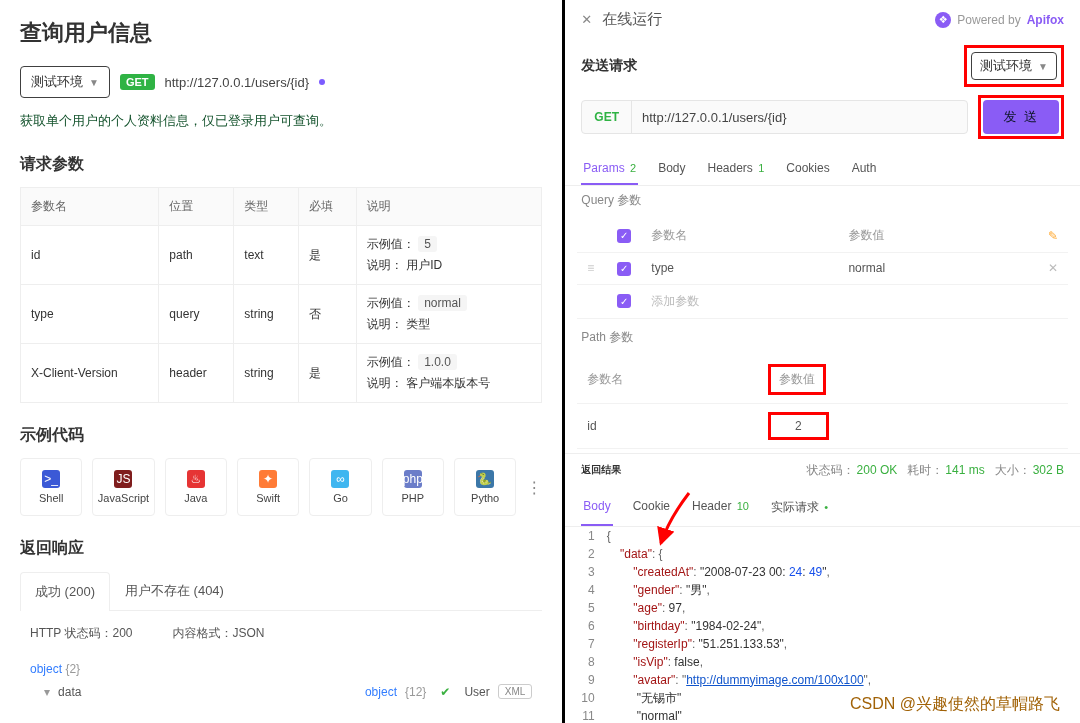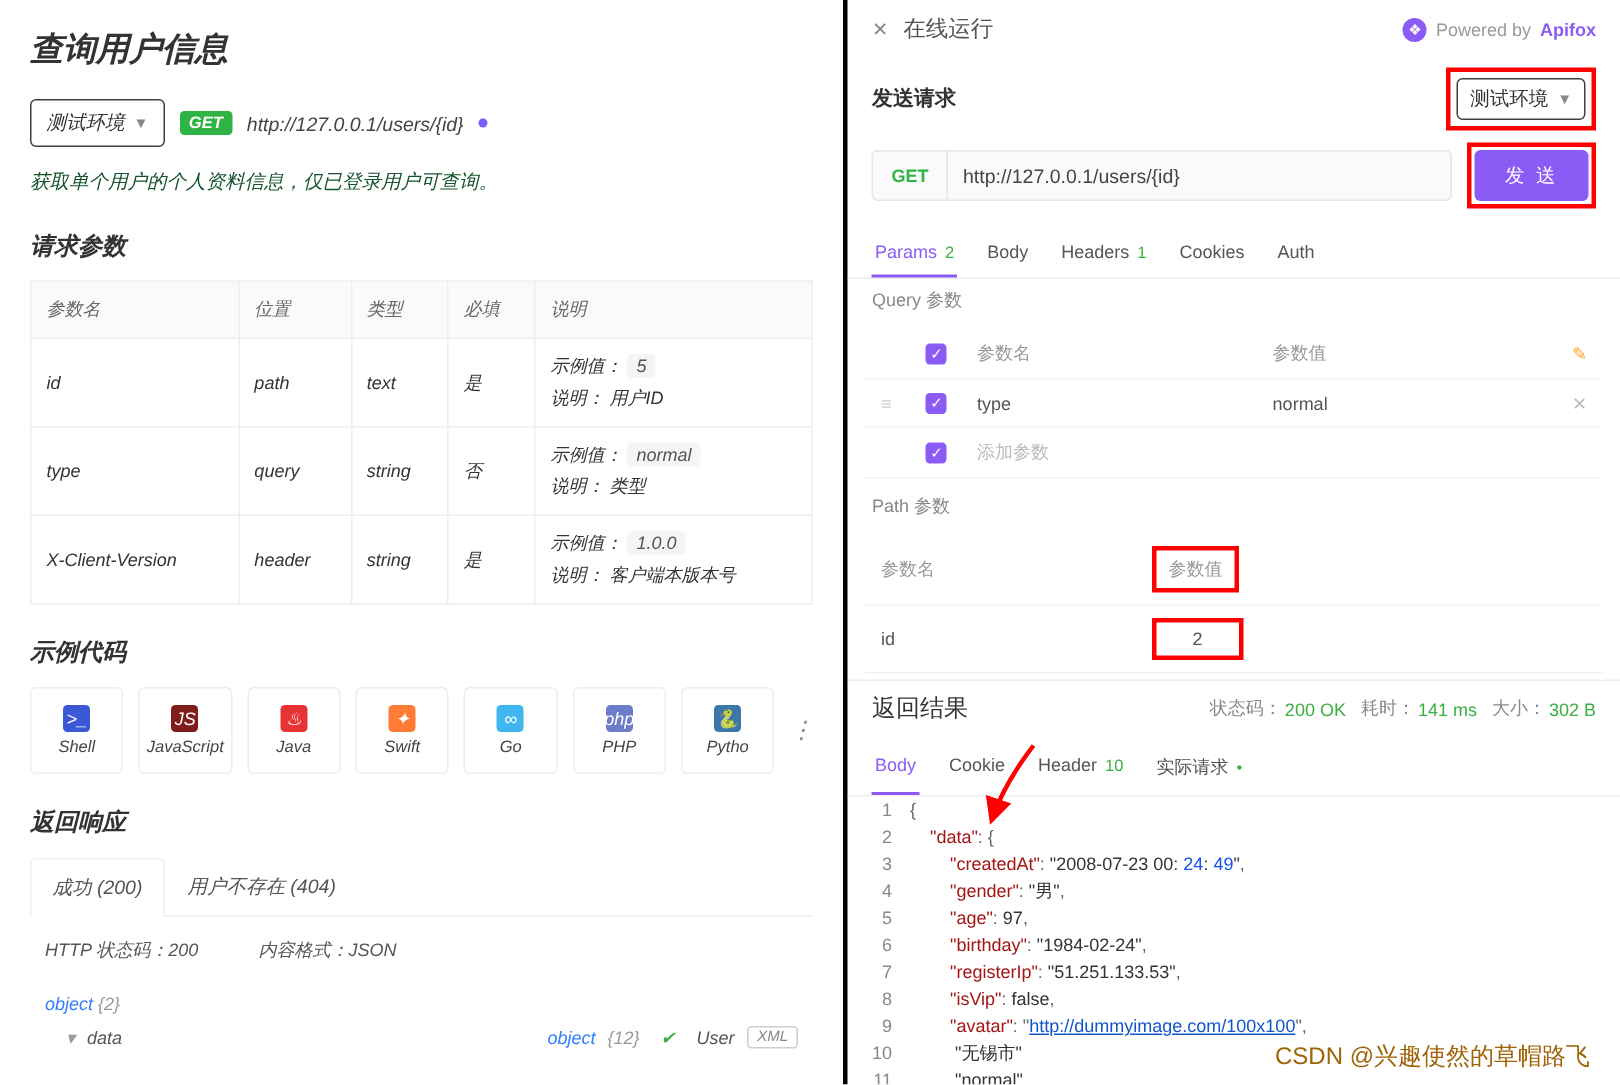--- a/index.html
+++ b/index.html
@@ -1,17 +1,17 @@
 <!DOCTYPE html>
 <html><head>
 <meta charset="utf-8">
 <style>
 * { box-sizing: border-box; margin: 0; padding: 0; font-family: -apple-system, "PingFang SC", sans-serif; }
 body { background: #fff; color: #333; font-size: 13px; width: 1080px; height: 723px; overflow: hidden; display: flex; }
-.left { width: 591px; border-right: 3px solid #000; padding: 18px 20px; overflow: auto; font-style: italic; }
+.left { width: 591px; border-right: 3px solid #000; padding: 18px 20px; overflow: auto; }
 .right { width: 540px; display: flex; flex-direction: column; padding-top: 10px; overflow: hidden; }
 h1 { font-size: 22px; font-weight: 700; margin-bottom: 18px; }
 .row { display: flex; align-items: center; gap: 10px; margin-bottom: 14px; }
 .env-select { border: 1px solid #404040; border-radius: 4px; padding: 6px 10px; display: flex; align-items: center; gap: 6px; cursor: pointer; }
 .chev { font-size: 10px; color: #888; }
 .method { background: #2fb344; color: #fff; font-weight: 700; font-size: 11px; padding: 2px 6px; border-radius: 3px; }
 .method-get { background: #2fb344; }
 .url { color: #444; }
 .dot { width: 6px; height: 6px; border-radius: 50%; background: #7c5cff; display: inline-block; }
 .desc { color: #14532d; margin-bottom: 24px; }
@@ -40,35 +40,35 @@
 .rtitle { font-size: 15px; color: #555; flex: 1; }
 .pow { display: flex; align-items: center; gap: 6px; color: #999; font-size: 12px; }
 .pow .brand { color: #8a5cf5; font-weight: 600; }
 .pow-badge { width: 16px; height: 16px; background: #8a5cf5; border-radius: 50%; display: flex; align-items: center; justify-content: center; color: #fff; font-size: 10px; }
 .redbox { border: 3px solid #f00; }
 .sendbar { padding: 8px 16px; }
 .sendrow { display: flex; align-items: center; gap: 10px; margin-top: 8px; }
 .urlbox { flex: 1; display: flex; align-items: center; border: 1px solid #e5e5e5; border-radius: 4px; background: #fafafa; height: 34px; }
 .urlbox .m { padding: 0 12px; font-weight: 700; color: #2fb344; border-right: 1px solid #e5e5e5; height: 100%; display: flex; align-items: center; font-size: 12px; }
 .urlbox input { border: none; background: transparent; padding: 0 10px; flex: 1; font-size: 13px; color: #444; outline: none; }
-.sendbtn { background: #8a5cf5; color: #ffffff; border: none; border-radius: 4px; height: 34px; padding: 0 20px; font-size: 13px; cursor: pointer; letter-spacing: 2px; }
+.sendbtn { background: #8a5cf5; color: #0f172a; border: none; border-radius: 4px; height: 34px; padding: 0 20px; font-size: 13px; cursor: pointer; letter-spacing: 2px; }
 .rtabs { display: flex; gap: 18px; padding: 6px 16px 0; border-bottom: 1px solid #eee; font-size: 12px; }
 .rtab { padding: 8px 2px; cursor: pointer; color: #555; border-bottom: 2px solid transparent; }
 .rtab.active { color: #8a5cf5; border-bottom-color: #8a5cf5; }
 .badge { color: #3ab040; font-size: 11px; margin-left: 2px; }
 .sect { padding: 6px 16px; font-size: 12px; color: #888; }
 .ptbl { width: calc(100% - 24px); margin: 4px 12px; border-collapse: collapse; font-size: 12px; }
 .ptbl th, .ptbl td { padding: 8px 10px; text-align: left; border-bottom: 1px solid #f2f2f2; color: #555; }
 .ptbl th { color: #999; font-weight: 400; }
 .cb { width: 14px; height: 14px; border-radius: 3px; background: #8a5cf5; display: inline-flex; align-items: center; justify-content: center; color: #fff; font-size: 10px; }
 .handle { color: #ccc; cursor: grab; }
 .xbtn { color: #bbb; cursor: pointer; }
 .editi { color: #ffa62b; cursor: pointer; }
 .result { padding: 8px 16px; display: flex; align-items: center; font-size: 12px; border-top: 1px solid #eee; }
-.result .rt { font-size: 16px; font-weight: 400; color: #333; flex: 1; }
+.result .rt { font-size: 10px; font-weight: 700; color: #333; flex: 1; }
 .result .k { color: #888; margin-left: 10px; }
 .result .v { color: #3ab040; margin-left: 2px; }
 .rtabs2 { display: flex; gap: 18px; padding: 4px 16px 0; font-size: 12px; border-bottom: 1px solid #eee; }
 .rtabs2 .rtab { padding: 8px 2px; }
 .viewbar { display: flex; align-items: center; gap: 10px; padding: 6px 16px; font-size: 12px; }
 .vb { padding: 4px 10px; border-radius: 3px; cursor: pointer; color: #555; }
 .vb.active { background: #eee; }
 .gap { flex: 1; }
 .ic { color: #888; cursor: pointer; font-size: 14px; }
 .code { font-family: ui-monospace, Consolas, monospace; font-size: 12px; display: flex; padding: 0 16px 16px; }

